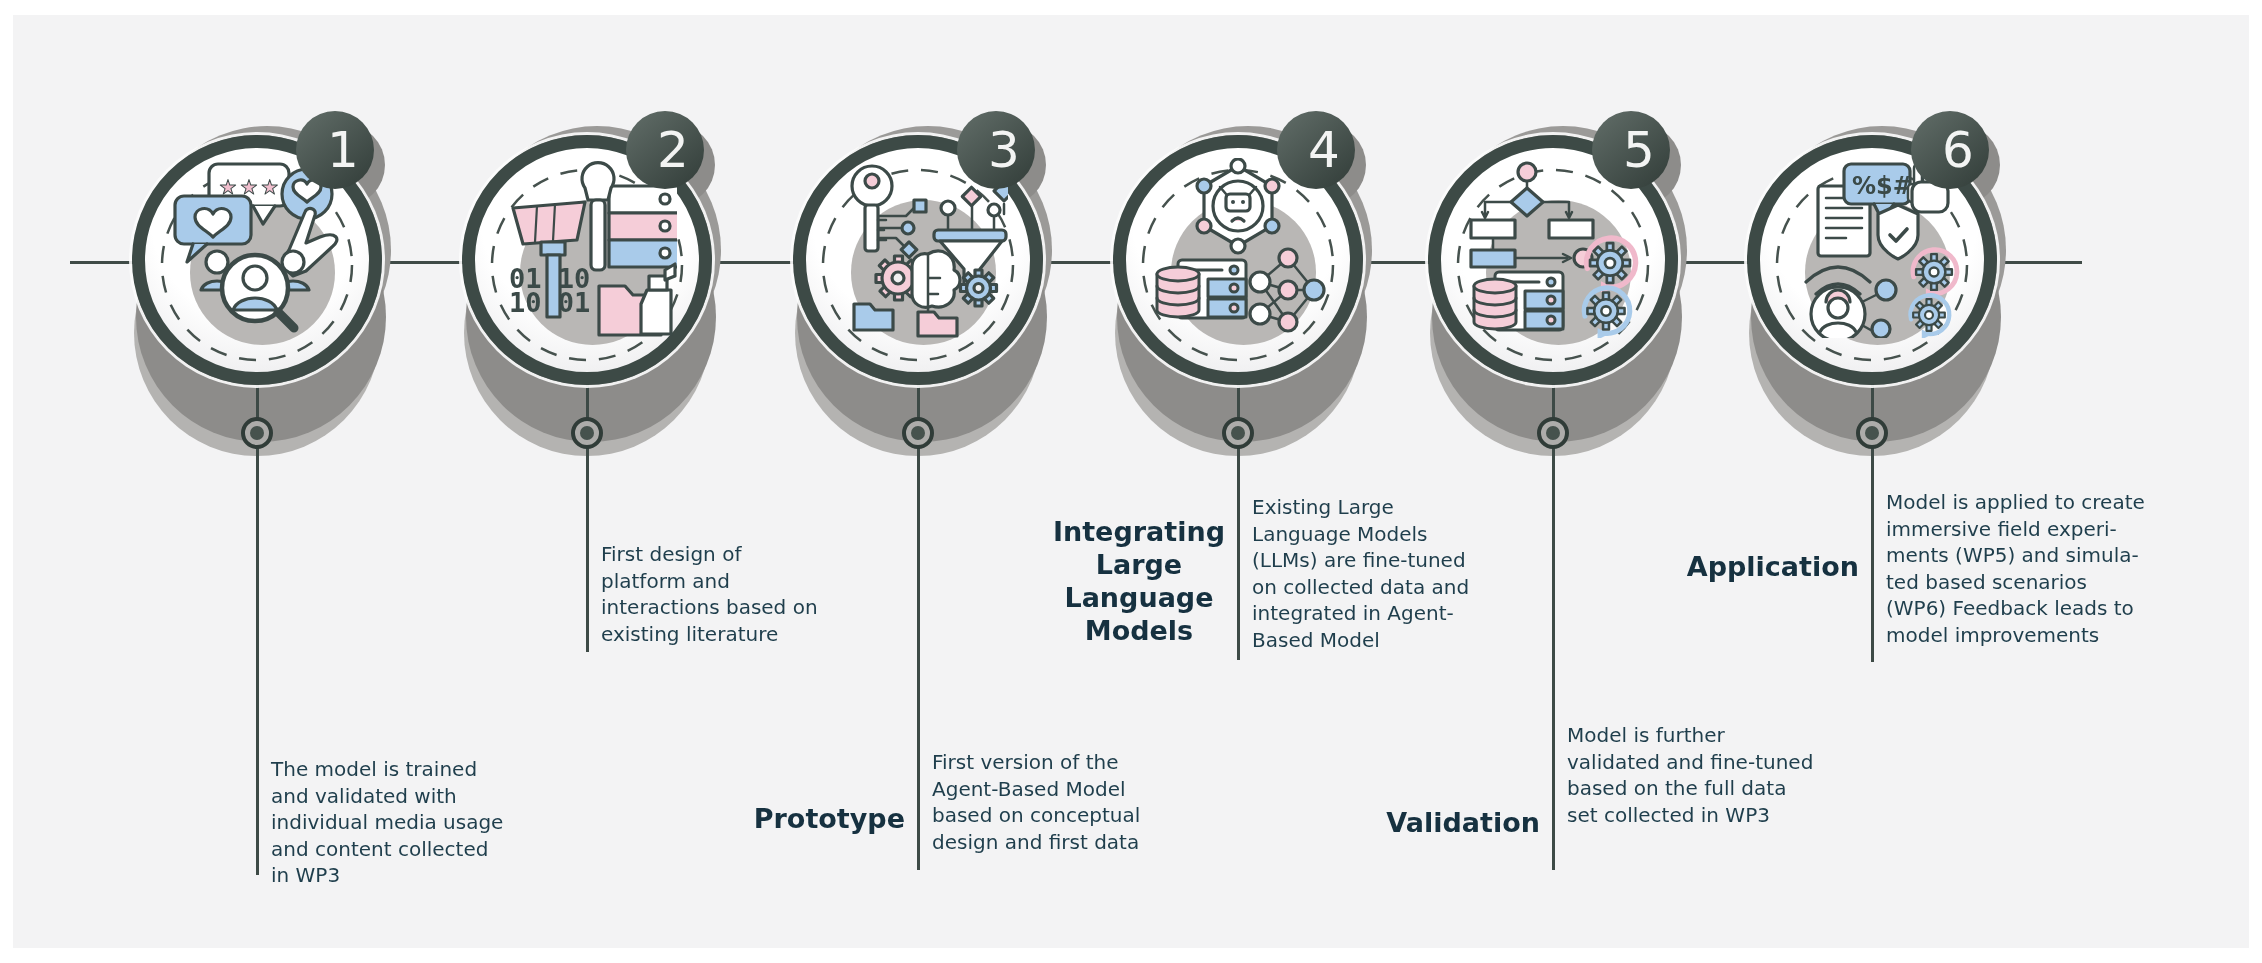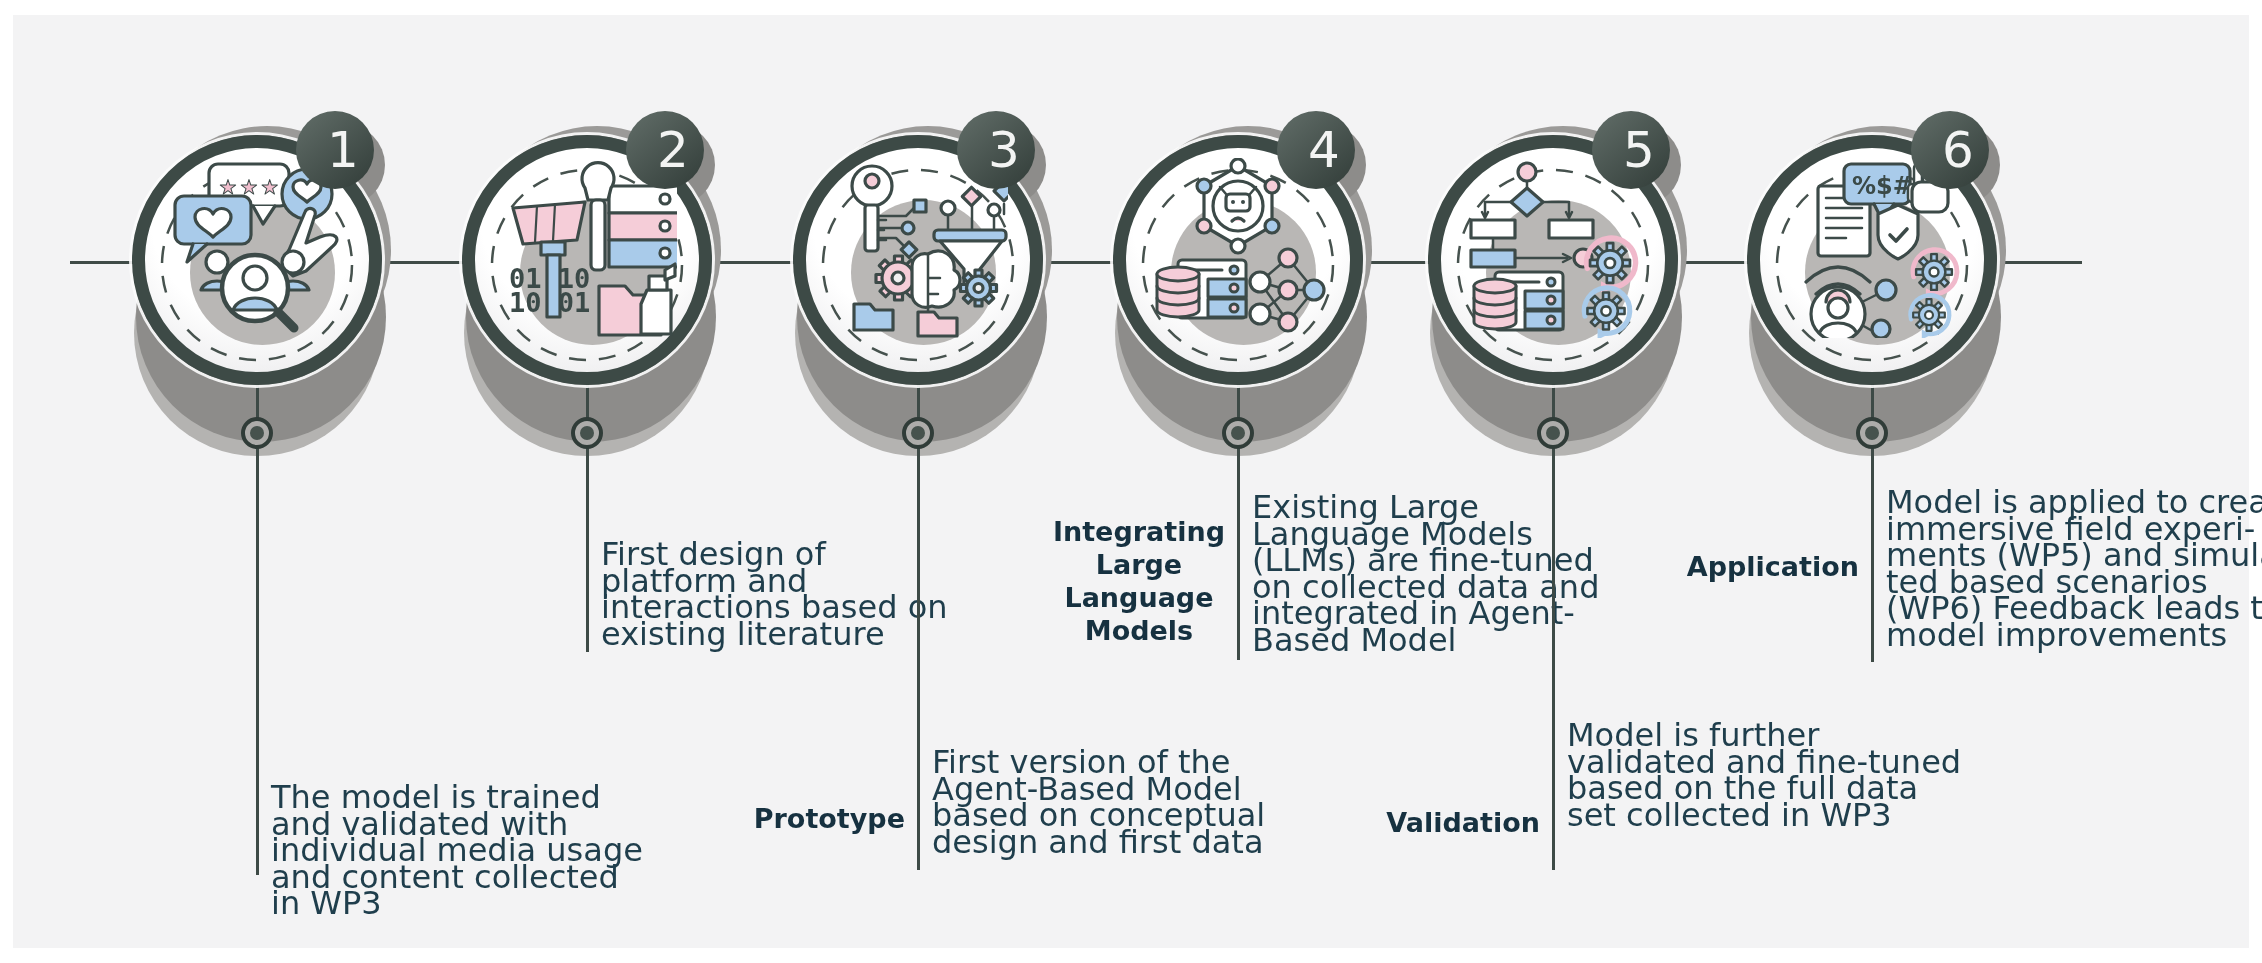--- a/index.html
+++ b/index.html
@@ -28,21 +28,21 @@
          display:flex;align-items:center;justify-content:center;box-sizing:border-box;
          padding-left:16px;font-size:50px;line-height:1;}
   .dot{position:absolute;left:149px;top:417px;width:32px;height:32px;border:4px solid #303c38;
        background:#adacaa;border-radius:50%;box-sizing:border-box;
        display:flex;align-items:center;justify-content:center;}
   .dot i{display:block;width:14px;height:14px;border-radius:50%;background:#46524d;}
 
   .title{position:absolute;right:178px;white-space:pre;text-align:center;
          font-weight:bold;font-size:27px;line-height:33px;color:#163140;}
   .desc{position:absolute;left:179px;white-space:pre;
-        font-size:32px;line-height:26.5px;color:#1f3e4c;}
+        font-size:20px;line-height:26.5px;color:#1f3e4c;}
 </style>
 </head>
 <body>
 
 <svg width="0" height="0" style="position:absolute">
   <defs>
     <symbol id="dbserver" viewBox="0 0 100 66">
       <g stroke="#3c4a48" stroke-width="3" fill="none" stroke-linecap="round" stroke-linejoin="round">
         <rect x="24" y="2" width="68" height="58" rx="4" fill="#ffffff"></rect>
         <path d="M32 12 h36"></path>
@@ -106,21 +106,21 @@
         <path d="M66 152 c6 -16 38 -16 44 0 z" fill="#a9cbea"></path>
         <path d="M111 154 l16 16" style="stroke-width:9"></path>
       </g>
     </svg>
     <div class="badge">
         <span>1</span>
       </div>
     <div class="dot">
         <i></i>
       </div>
-    <div class="desc" style="top:784px">The model is trained
+    <div class="desc" style="top:756px">The model is trained
 and validated with
 individual media usage
 and content collected
 in WP3</div>
   </div>
 
   <div class="step" style="left:422px">
     <div class="sh-crescent"></div>
     <div class="sh-light"></div>
     <div class="sh-dark"></div>

